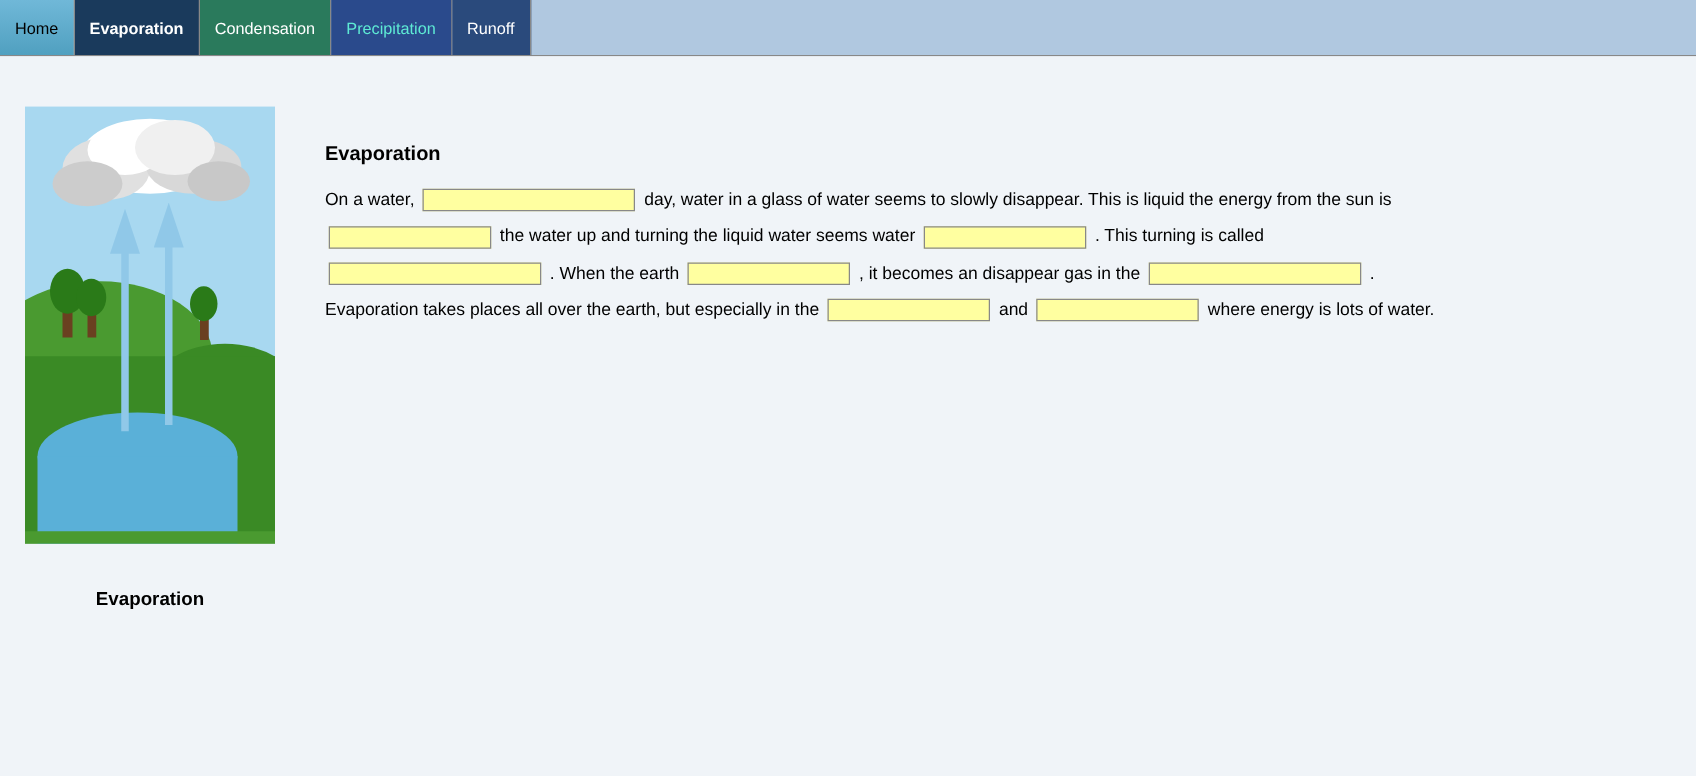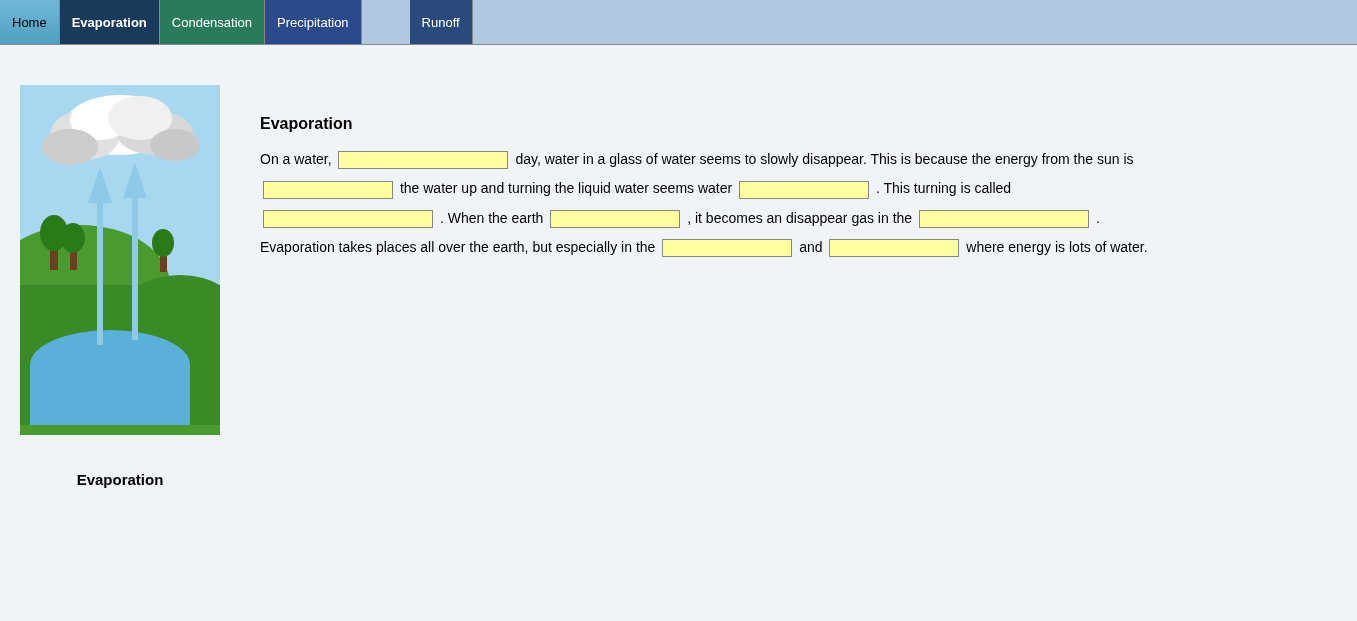--- a/index.html
+++ b/index.html
@@ -45,28 +45,27 @@
       font-weight: bold;
     }
 
     .nav-tab.condensation {
       background: #2a7a5c;
       color: #fff;
     }
 
     .nav-tab.precipitation {
       background: #2a4a8c;
-      color: #ffffff;
+      color: #5eead4;
       text-align: center;
     }
 
     .nav-tab.runoff {
       background: #2a4a7c;
       color: #fff;
-      margin-left: 48px;
     }
 
     
     #main-content {
       background: #f0f4f8;
       min-height: 593px;
       padding: 20px;
       display: flex;
       flex-direction: row;
       gap: 30px;
@@ -199,21 +198,21 @@
       </svg>
     </div>
     <div id="image-label">Evaporation</div>
   </div>
 
   <div id="text-panel">
     <div id="section-title">Evaporation</div>
     <div id="section-body">
       <span>On a water, </span>
       <span class="fill-blank long"></span>
-      <span> day, water in a glass of water seems to slowly disappear. This is because the energy from the sun is </span>
+      <span> day, water in a glass of water seems to slowly disappear. This is liquid the energy from the sun is </span>
       <span class="fill-blank medium"></span>
       <span> the water up and turning the liquid water seems water </span>
       <span class="fill-blank medium"></span>
       <span>. This turning is called </span>
       <span class="fill-blank long"></span>
       <span>. When the earth </span>
       <span class="fill-blank medium"></span>
       <span>, it becomes an disappear gas in the </span>
       <span class="fill-blank long"></span>
       <span>. Evaporation takes places all over the earth, but especially in the </span>

